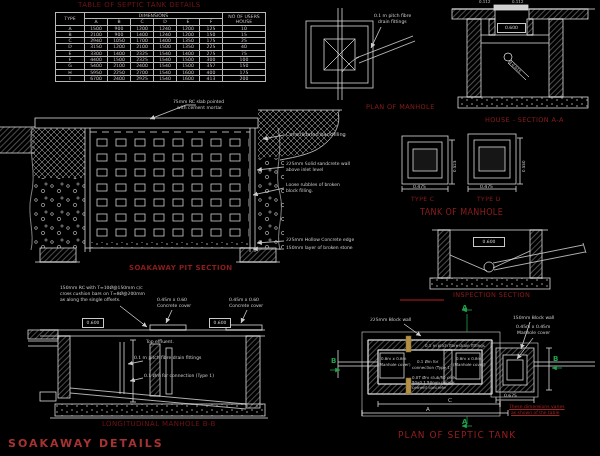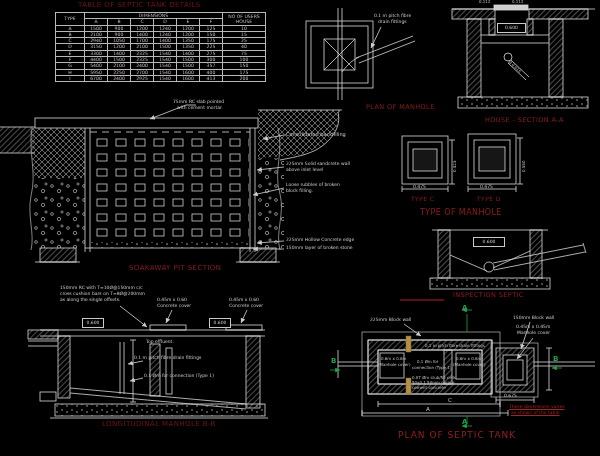--- a/index.html
+++ b/index.html
@@ -358,49 +358,50 @@
   <div class="boxed" style="left:497px;top:23px;width:27px;">0.600</div>
   <div class="lbl t4 rot43" style="left:510px;top:60px;">Ø 0.015</div>
   <div class="cap" style="left:485px;top:116px;">HOUSE - SECTION A-A</div>
 
   <div class="lbl t45" style="left:413px;top:185px;">0.475</div>
   <div class="lbl t45" style="left:480px;top:185px;">0.475</div>
   <div class="lbl t4 rot90" style="left:453px;top:172px;">0.525</div>
   <div class="lbl t4 rot90" style="left:522px;top:172px;">0.550</div>
   <div class="cap" style="left:411px;top:195px;font-size:6px;">TYPE C</div>
   <div class="cap" style="left:477px;top:195px;font-size:6px;">TYPE D</div>
-  <div class="cap" style="left:420px;top:208px;font-size:8px;">TYPE OF MANHOLE</div>
+  <div class="cap" style="left:420px;top:208px;font-size:8px;">TANK OF MANHOLE</div>
 
   <div class="boxed" style="left:473px;top:237px;width:30px;">0.600</div>
-  <div class="cap" style="left:453px;top:291px;">INSPECTION SEPTIC</div>
+  <div class="cap" style="left:453px;top:291px;">INSPECTION SECTION</div>
 
   <div class="lbl t45" style="left:173px;top:100px;">75mm RC slab pointed</div>
   <div class="lbl t45" style="left:177px;top:106px;">with cement mortar.</div>
   <div class="lbl" style="left:286px;top:132px;">Consolidated backfilling</div>
   <div class="lbl t45" style="left:286px;top:162px;">225mm Solid sandcrete wall</div>
   <div class="lbl t45" style="left:286px;top:168px;">above inlet level</div>
   <div class="lbl t45" style="left:286px;top:183px;">Loose rubbles of broken</div>
   <div class="lbl t45" style="left:286px;top:189px;">block filling.</div>
   <div class="lbl t45" style="left:286px;top:238px;">225mm Hollow Concrete edge</div>
   <div class="lbl t45" style="left:286px;top:246px;">150mm layer of broken stone</div>
-  <div class="cap" style="left:129px;top:264px;font-size:7px;">SOAKAWAY PIT SECTION</div>
+  <div class="cap" style="left:129px;top:264px;font-size:7px;font-weight:bold;">SOAKAWAY PIT SECTION</div>
 
   <div class="lbl t45" style="left:60px;top:286px;">150mm RC with T=10Ø@150mm c/c</div>
   <div class="lbl t45" style="left:60px;top:292px;">cross cushion bars on T=8Ø@200mm</div>
   <div class="lbl t45" style="left:60px;top:298px;">as along the single offsets.</div>
   <div class="lbl t45" style="left:157px;top:298px;">0.45m x 0.60</div>
   <div class="lbl t45" style="left:157px;top:304px;">Concrete cover</div>
   <div class="lbl t45" style="left:229px;top:298px;">0.45m x 0.60</div>
   <div class="lbl t45" style="left:229px;top:304px;">Concrete cover</div>
   <div class="boxed" style="left:82px;top:318px;width:20px;">0.600</div>
   <div class="boxed" style="left:209px;top:318px;width:20px;">0.600</div>
   <div class="lbl t45" style="left:146px;top:340px;">Top effluent.</div>
   <div class="lbl t45" style="left:134px;top:356px;">0.1 m pitch fibre drain fittings</div>
   <div class="lbl t45" style="left:144px;top:374px;">0.1 Øm for connection (Type 1)</div>
   <div class="cap capdark" style="left:102px;top:420px;font-size:7px;">LONGITUDINAL MANHOLE B-B</div>
+  <div class="bigtitle" style="left:8px;top:437px;">SOAKAWAY  DETAILS</div>
 
   <div class="redstrip" style="left:400px;top:299px;width:44px;height:2px;"></div>
   <div class="lbl t45" style="left:370px;top:318px;">225mm Block wall</div>
   <div class="lbl t45" style="left:513px;top:316px;">150mm Block wall</div>
   <div class="lbl t45" style="left:516px;top:325px;">0.45m x 0.45m</div>
   <div class="lbl t45" style="left:517px;top:331px;">Manhole cover</div>
   <div class="lbl t4" style="left:381px;top:357px;">0.6m x 0.6m</div>
   <div class="lbl t4" style="left:378px;top:363px;">(Manhole cover)</div>
   <div class="lbl t4" style="left:456px;top:357px;">0.6m x 0.6m</div>
   <div class="lbl t4" style="left:453px;top:363px;">(Manhole cover)</div>

